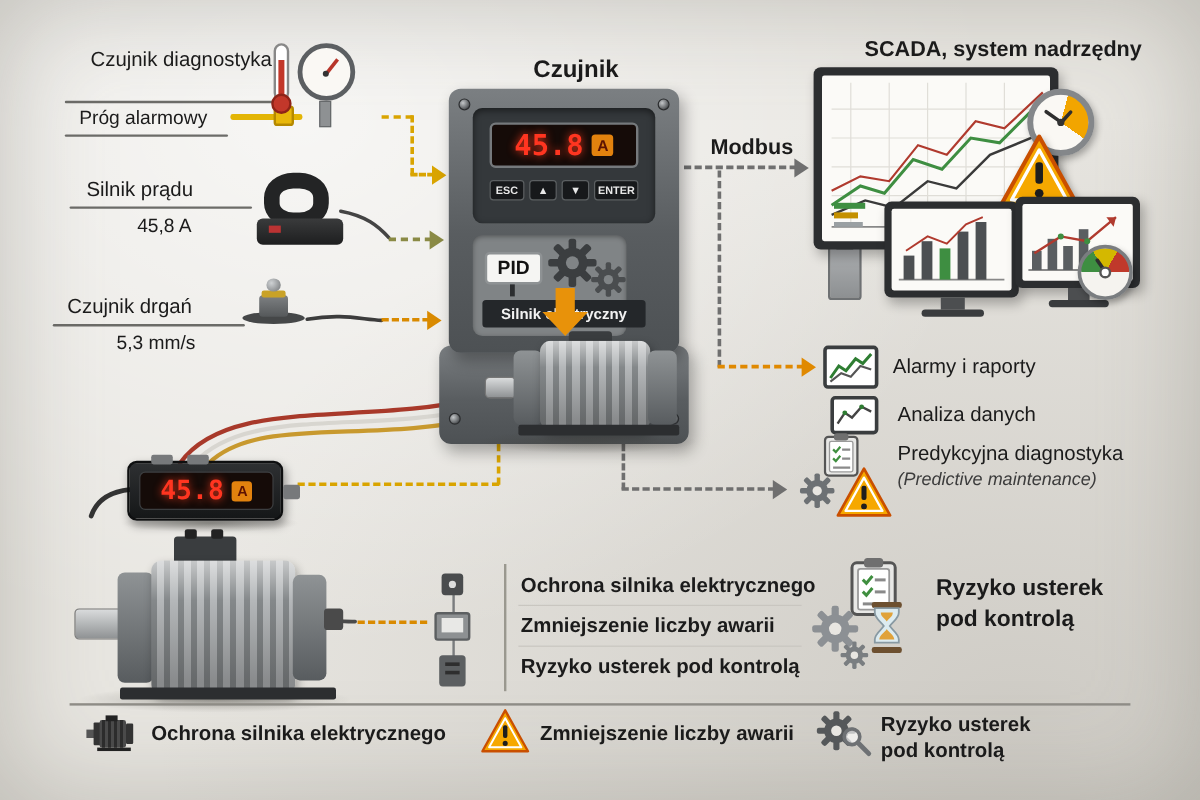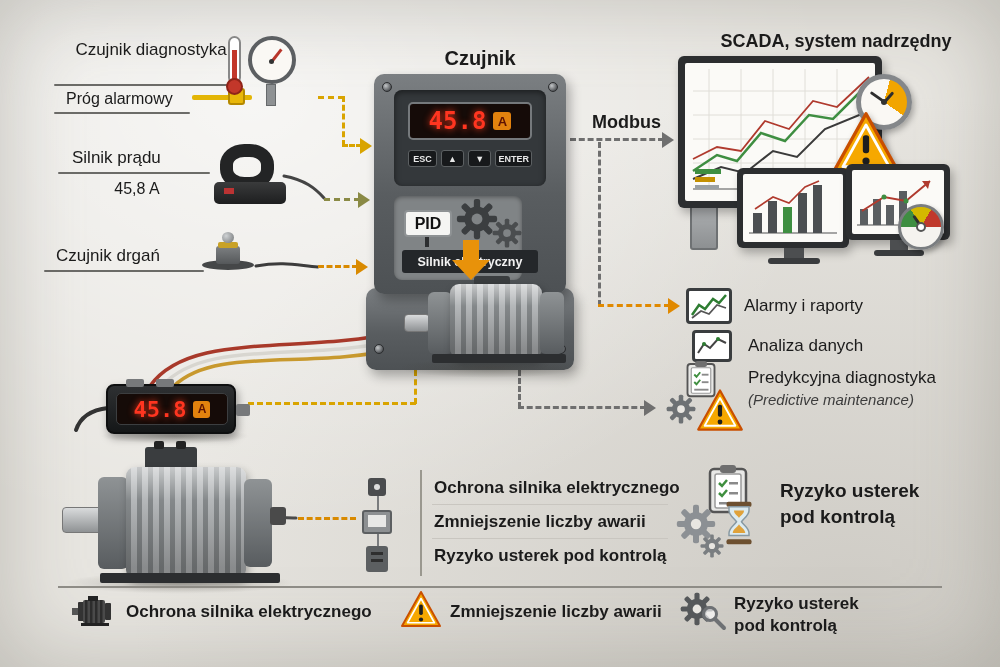--- a/index.html
+++ b/index.html
@@ -148,20 +148,21 @@
   <div class="abs" style="left:192px;top:95px;width:60px;height:5px;background:#e3b505;border-radius:2px"></div>
   <div class="abs" style="left:228px;top:88px;width:17px;height:17px;background:#e8b70a;border:2px solid #b58900;border-radius:3px"></div>
   <div class="abs rule" style="left:54px;top:112px;width:136px"></div>
 
   <div class="abs lbl" style="left:72px;top:148px">Silnik prądu</div>
   <div class="abs rule" style="left:58px;top:172px;width:152px"></div>
   <div class="abs lbl c" style="left:72px;top:179px;width:130px;font-size:16px">45,8 A</div>
 
   <div class="abs lbl" style="left:56px;top:246px">Czujnik drgań</div>
   <div class="abs rule" style="left:44px;top:270px;width:160px"></div>
+  <div class="abs lbl c" style="left:60px;top:277px;width:140px;font-size:16px">5,3 mm/s</div>
 
   <div class="abs" style="left:226px;top:34px;width:70px;height:80px">
     <div class="abs" style="left:2px;top:2px;width:13px;height:48px;background:#fff;border:2px solid #888;border-radius:7px"></div>
     <div class="abs" style="left:6px;top:16px;width:5px;height:32px;background:#c2372a"></div>
     <div class="abs" style="left:0px;top:44px;width:17px;height:17px;background:#c2372a;border:2px solid #8e2318;border-radius:50%"></div>
     <div class="abs" style="left:22px;top:2px;width:48px;height:48px;background:#faf8f4;border:4px solid #5c5f62;border-radius:50%"></div>
     <div class="abs" style="left:44px;top:12px;width:3px;height:16px;background:#b8352a;transform:rotate(38deg);transform-origin:50% 100%"></div>
     <div class="abs" style="left:43px;top:25px;width:5px;height:5px;background:#333;border-radius:50%"></div>
     <div class="abs" style="left:40px;top:50px;width:10px;height:22px;background:#8e9193;border:1px solid #66696b"></div>
   </div>

